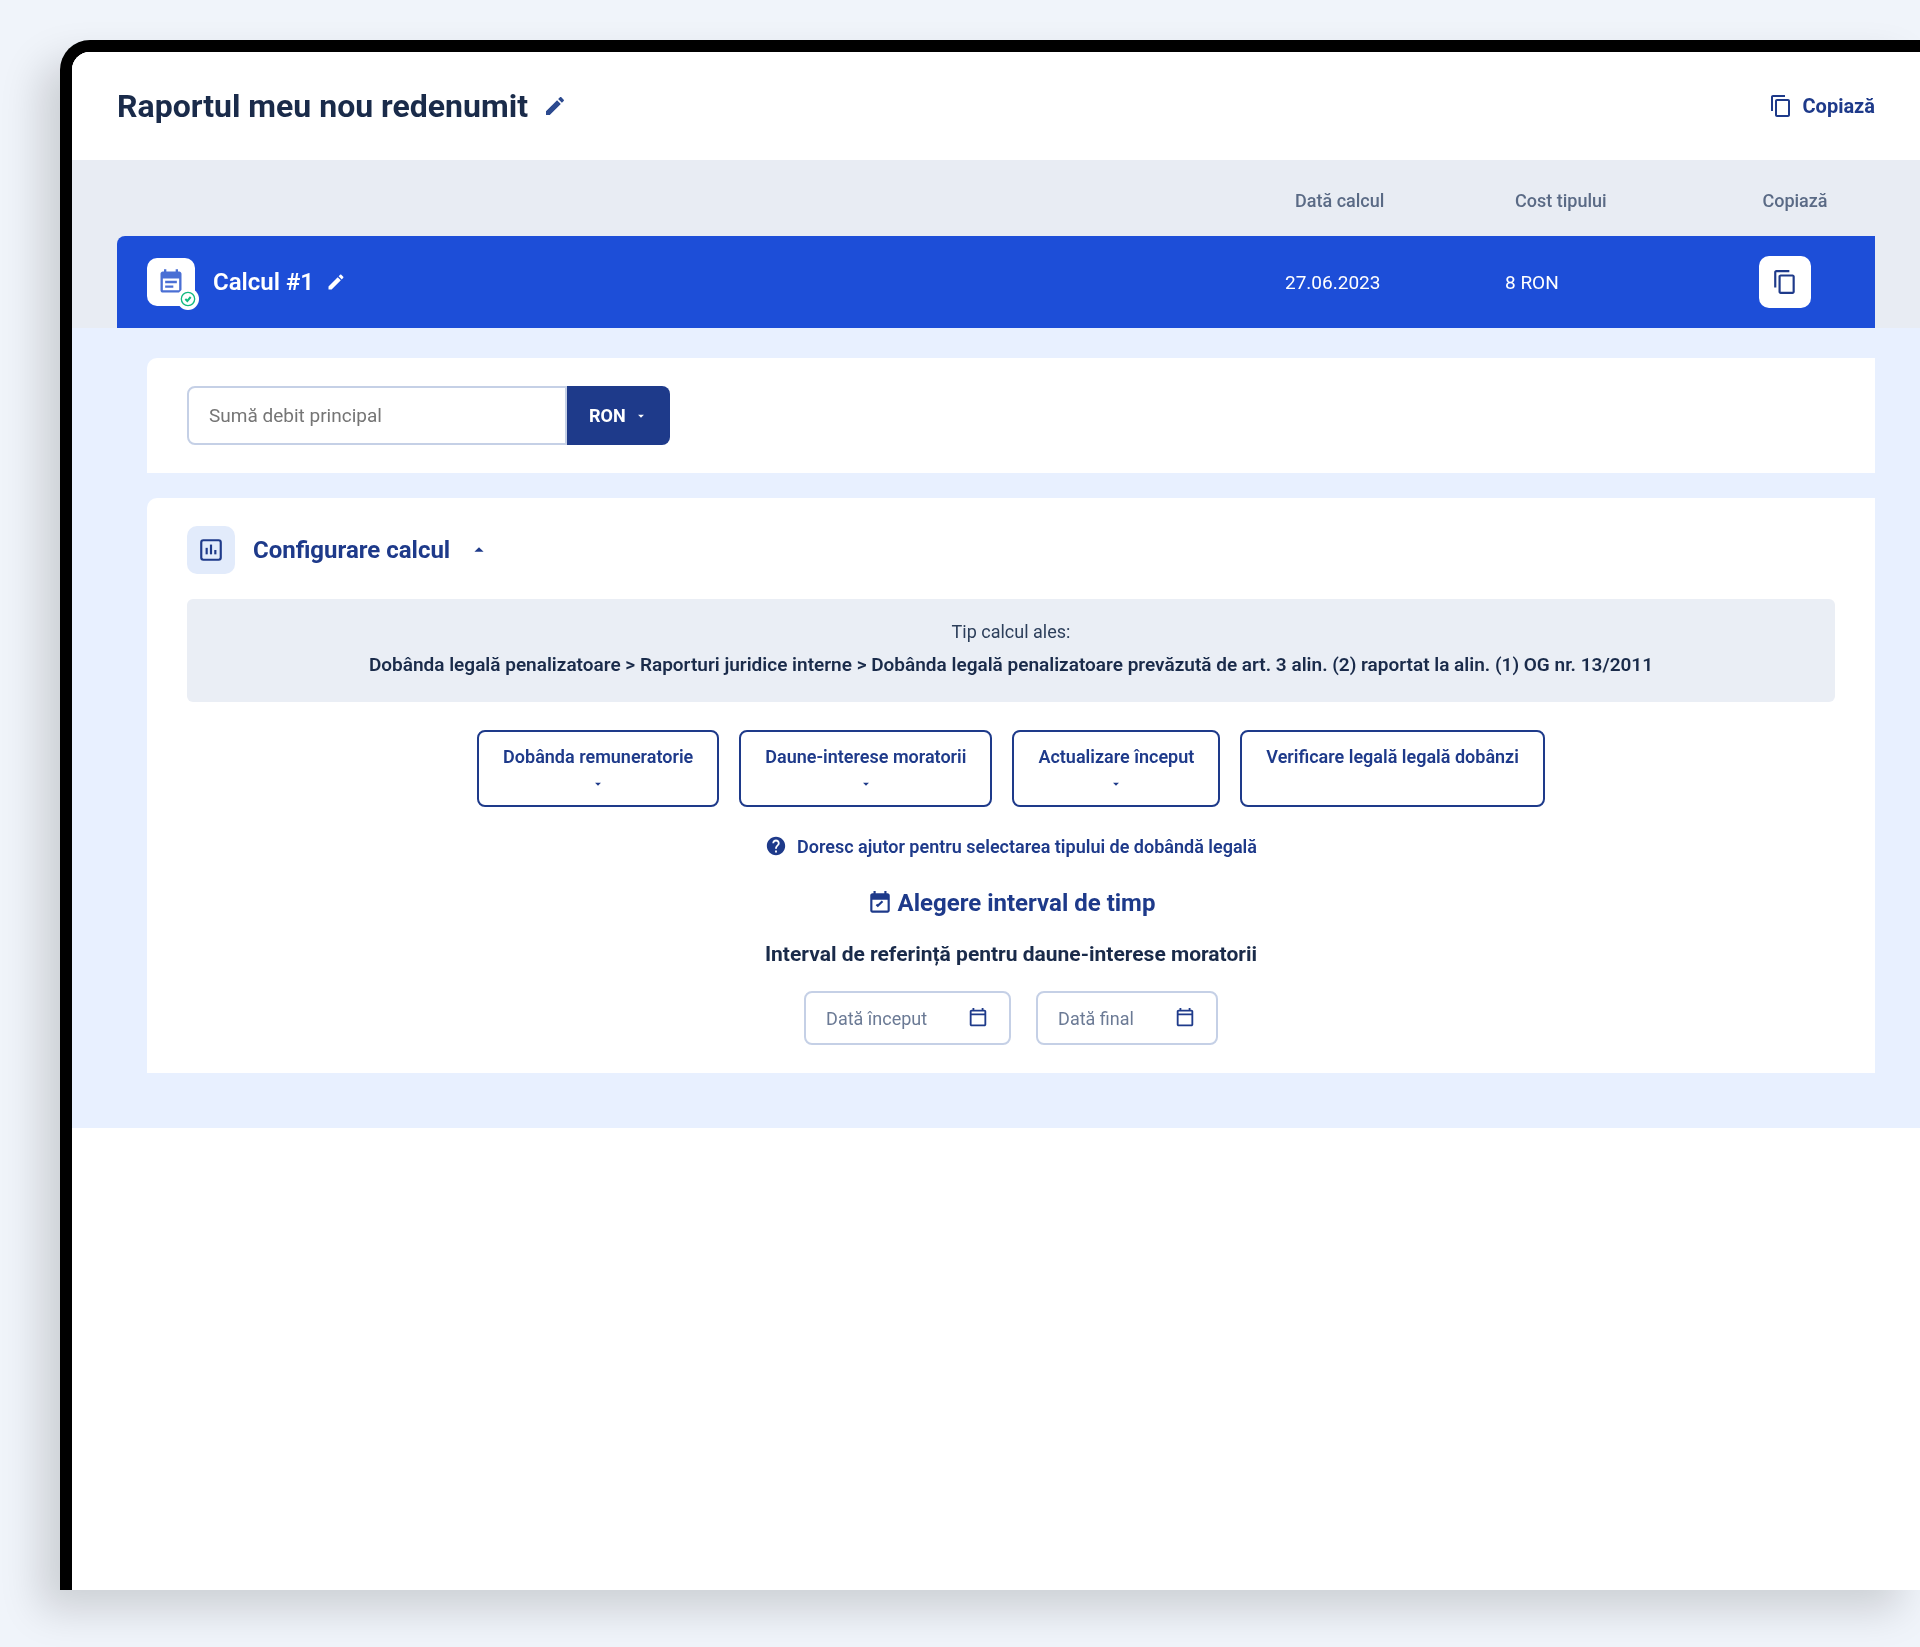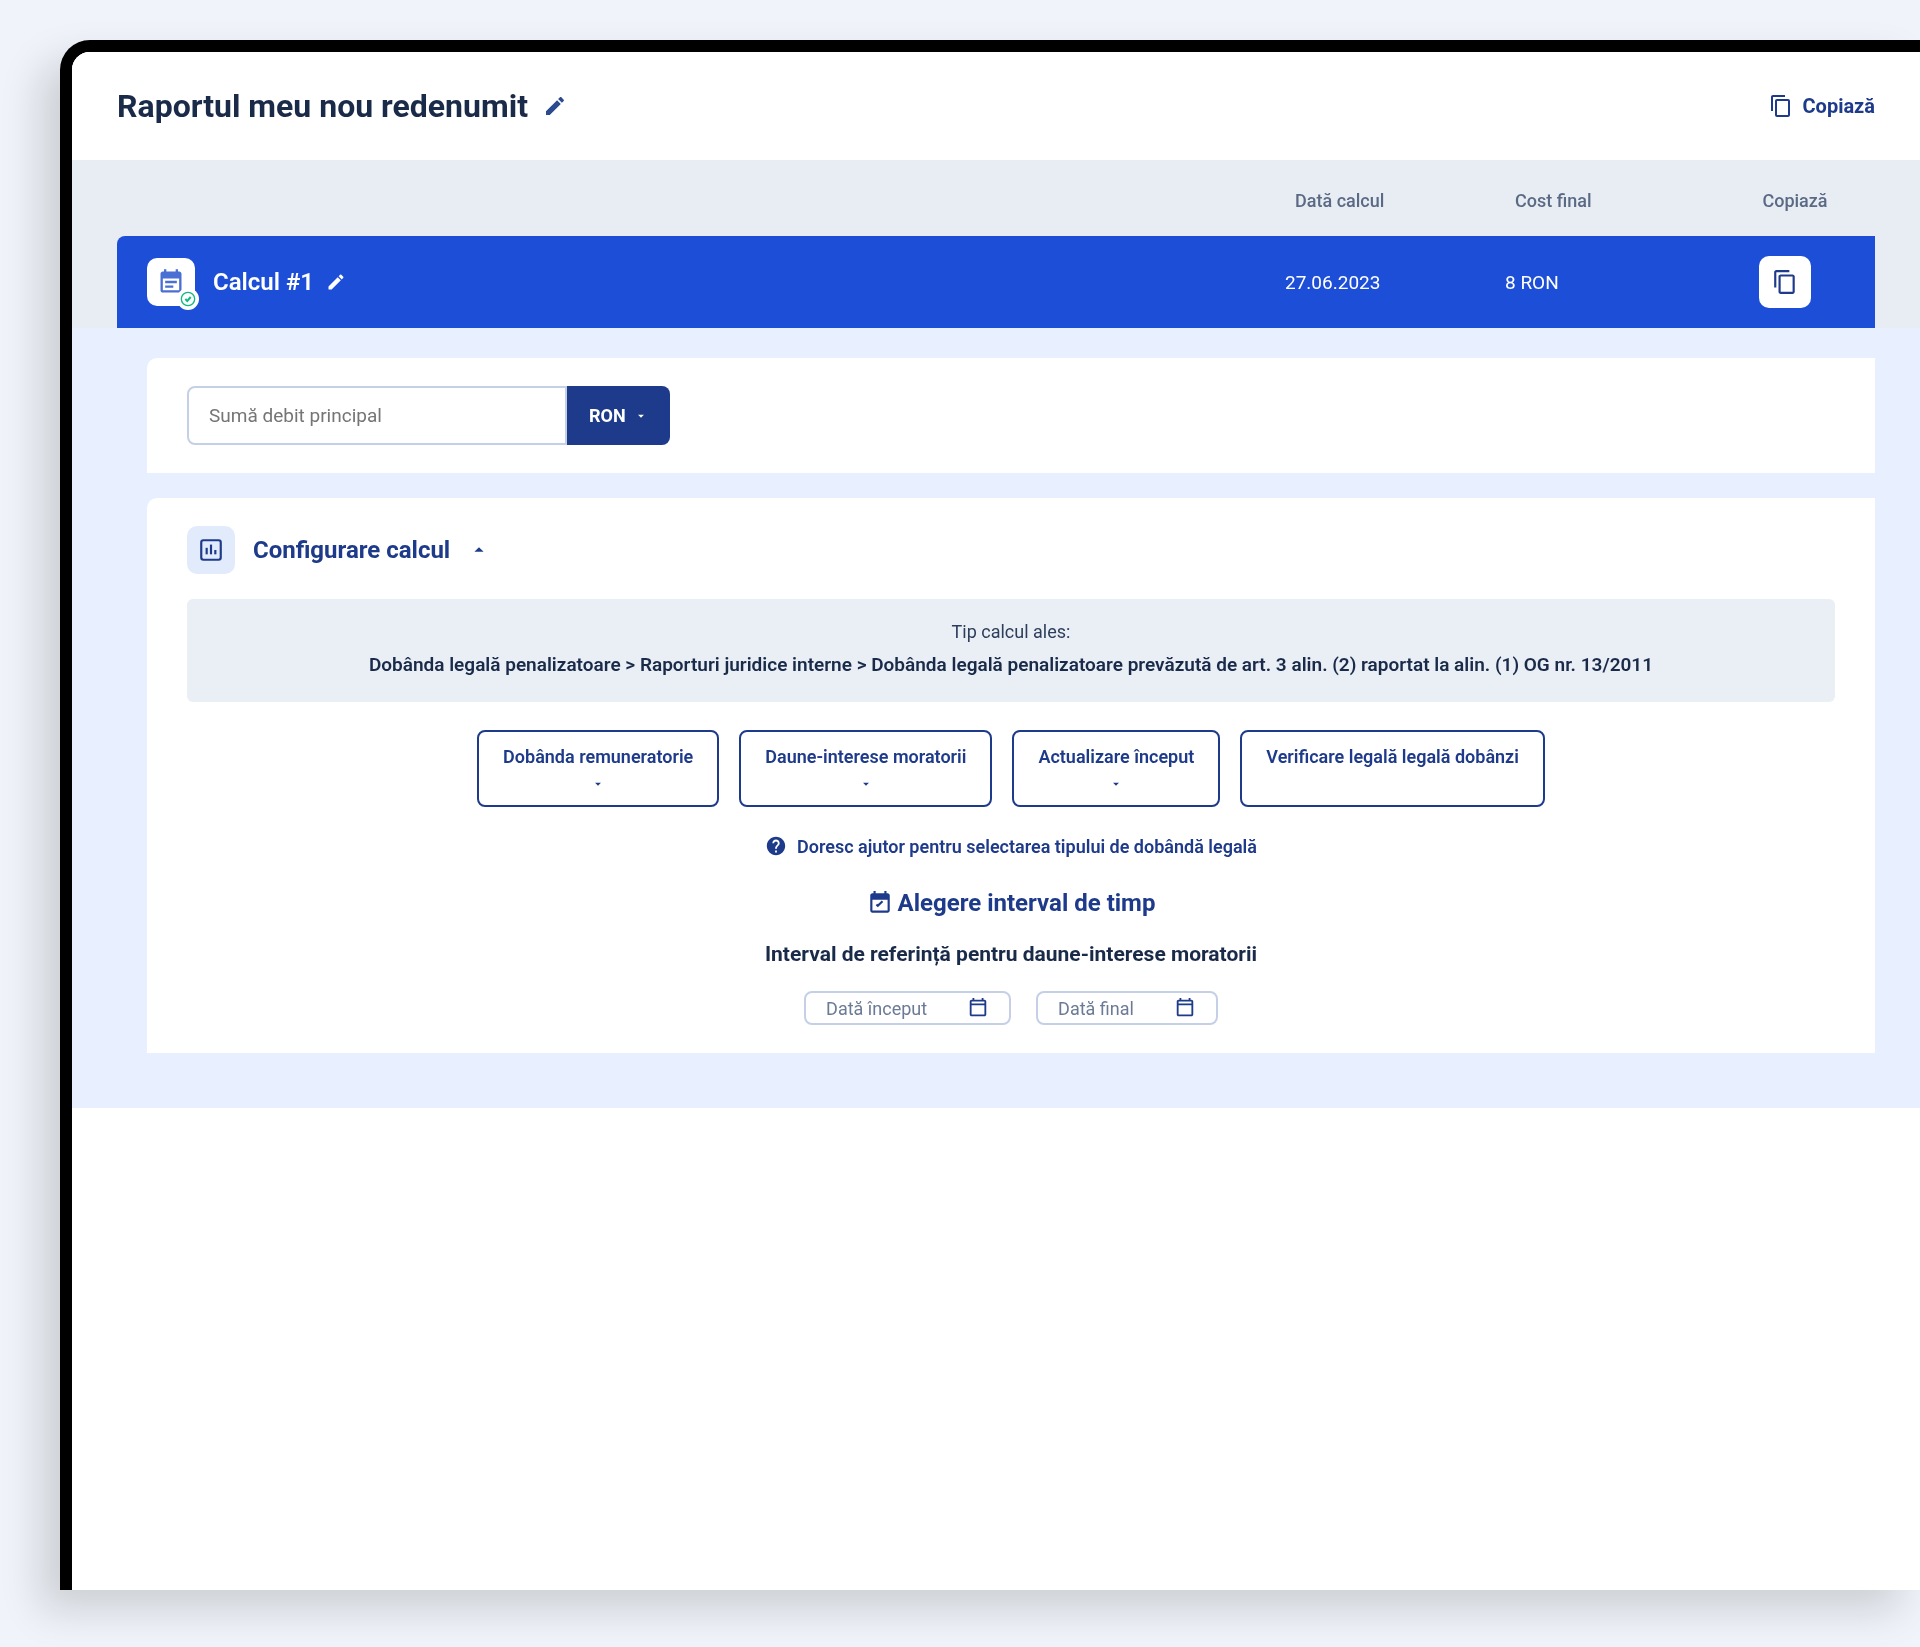--- a/index.html
+++ b/index.html
@@ -288,21 +288,21 @@
     
     .date-inputs-row {
       display: flex;
       justify-content: center;
       gap: 25px;
     }
     
     .date-input {
       border: 2px solid #c5d0e6;
       border-radius: 8px;
-      padding: 4px 20px;
+      padding: 14px 20px;
       font-size: 18px;
       color: #6b7a95;
       background: #ffffff;
       display: flex;
       align-items: center;
       gap: 40px;
       cursor: pointer;
     }
     
     svg { display: block; }
@@ -327,21 +327,21 @@
             <path d="M16 1H4c-1.1 0-2 .9-2 2v14h2V3h12V1zm3 4H8c-1.1 0-2 .9-2 2v14c0 1.1.9 2 2 2h11c1.1 0 2-.9 2-2V7c0-1.1-.9-2-2-2zm0 16H8V7h11v14z"></path>
           </svg>
         <span>Copiază</span>
       </div>
     </div>
 
     <div class="spacer-section">
       <div class="column-headers">
         <div class="col-name"></div>
         <div class="col-date">Dată calcul</div>
-        <div class="col-cost">Cost final</div>
+        <div class="col-cost">Cost tipului</div>
         <div class="col-copy">Copiază</div>
       </div>
 
       <div class="calc-row">
         <div class="calc-icon-wrap">
           <svg width="28" height="28" viewBox="0 0 24 24" fill="#4a6fd4">
               <path d="M19 3h-1V1h-2v2H8V1H6v2H5c-1.1 0-2 .9-2 2v14c0 1.1.9 2 2 2h14c1.1 0 2-.9 2-2V5c0-1.1-.9-2-2-2zm0 16H5V9h14v10zM7 11h10v2H7zm0 4h7v2H7z"></path>
             </svg>
           <div class="calc-check-badge">
             <svg width="16" height="16" viewBox="0 0 24 24" fill="none" stroke="#10b981" stroke-width="3">

